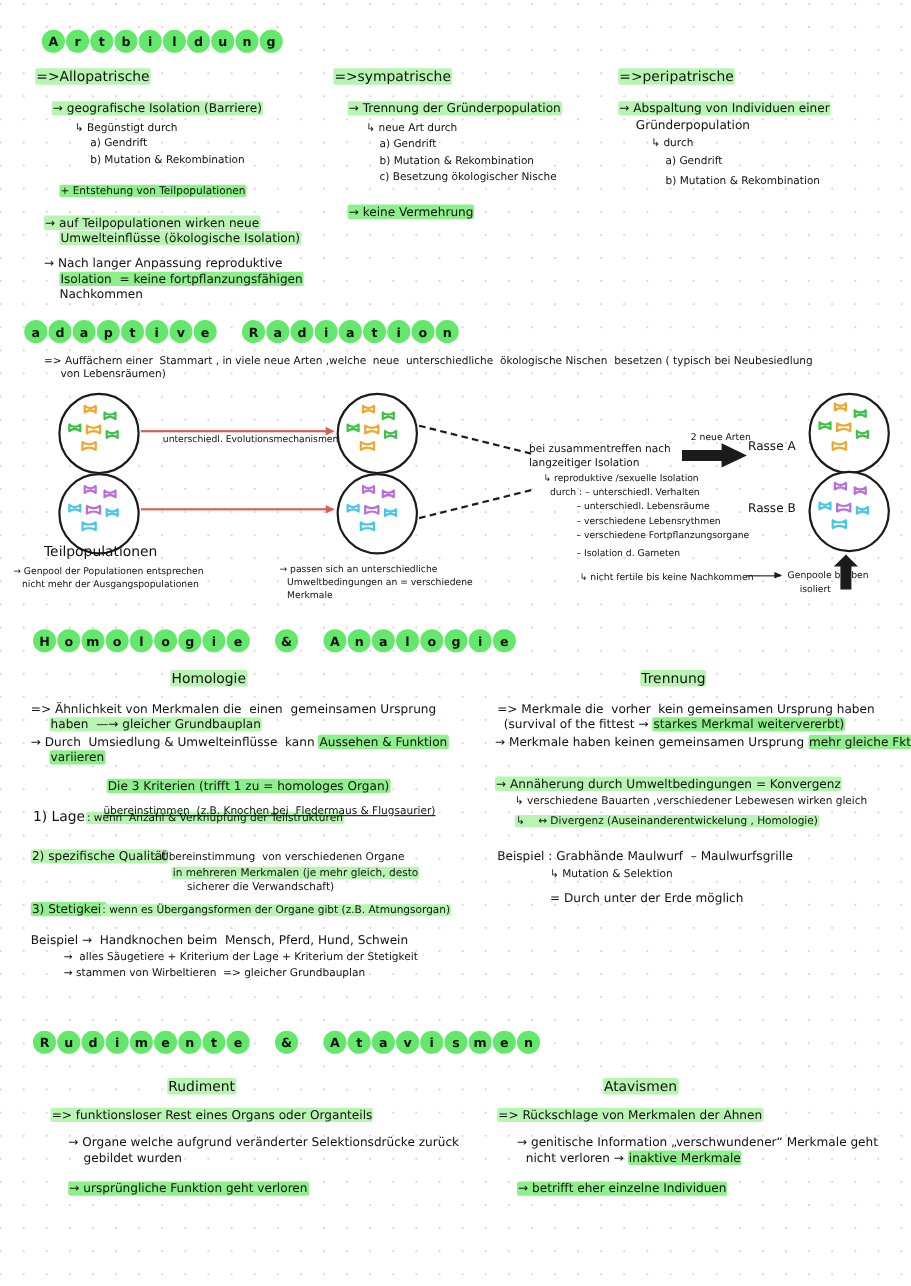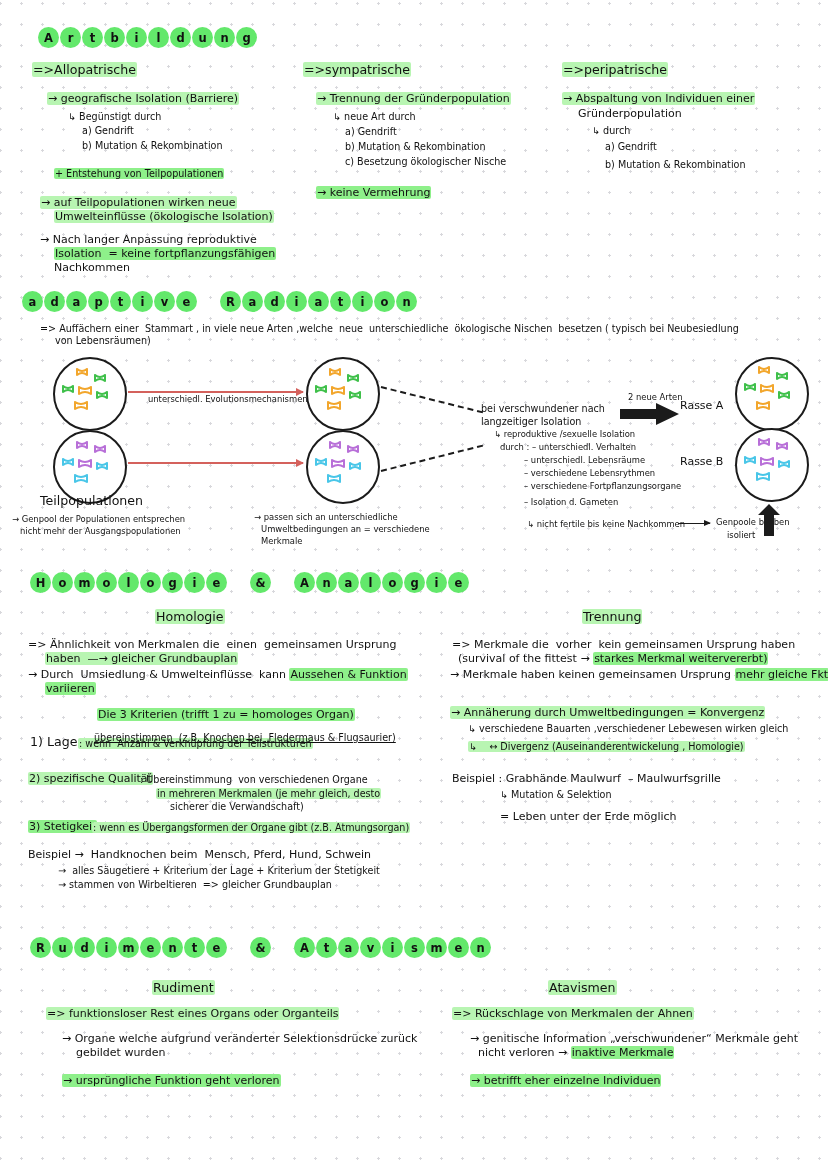--- a/index.html
+++ b/index.html
@@ -220,21 +220,21 @@
       </g>
       <g stroke="#49c6e8" stroke-width="2" fill="none" stroke-linecap="round">
         <path d="M20 43 q6 4 12 0 M20 50 q6 -4 12 0 M20 43 l0 7 M32 43 l0 7"></path>
       </g>
     </svg>
   </div>
 
   <div class="dash" style="left:381px;top:386px;width:105px;transform:rotate(14deg);"></div>
   <div class="dash" style="left:381px;top:470px;width:105px;transform:rotate(-14deg);"></div>
 
-  <div class="t sm" style="left:481px;top:402px;"><span>bei verschwundener nach</span></div>
+  <div class="t sm" style="left:481px;top:402px;"><span>bei zusammentreffen nach</span></div>
   <div class="t sm" style="left:481px;top:415px;"><span>langzeitiger Isolation</span></div>
   <div class="t xs" style="left:494px;top:429px;"><span>↳ reproduktive /sexuelle Isolation</span></div>
   <div class="t xs" style="left:500px;top:442px;"><span>durch : – unterschiedl. Verhalten</span></div>
   <div class="t xs" style="left:524px;top:455px;"><span>– unterschiedl. Lebensräume</span></div>
   <div class="t xs" style="left:524px;top:468px;"><span>– verschiedene Lebensrythmen</span></div>
   <div class="t xs" style="left:524px;top:481px;"><span>– verschiedene Fortpflanzungsorgane</span></div>
   <div class="t xs" style="left:524px;top:497px;"><span>– Isolation d. Gameten</span></div>
   <div class="t xs" style="left:527px;top:519px;"><span>↳ nicht fertile bis keine Nachkommen</span></div>
   <div class="line" style="left:678px;top:523px;width:32px;"></div>
   <div class="t xs" style="left:716px;top:517px;"><span>Genpoole bleiben</span></div>
@@ -360,21 +360,21 @@
   <div class="t" style="left:452px;top:638px;"><span>=&gt; Merkmale die  vorher  kein gemeinsamen Ursprung haben</span></div>
   <div class="t" style="left:458px;top:652px;"><span>(survival of the fittest → </span><span class="hl">starkes Merkmal weitervererbt)</span></div>
   <div class="t" style="left:450px;top:668px;"><span>→ Merkmale haben keinen gemeinsamen Ursprung </span><span class="hl">mehr gleiche Fkt</span></div>
 
   <div class="t" style="left:450px;top:706px;"><span class="hl-l">→ Annäherung durch Umweltbedingungen = Konvergenz</span></div>
   <div class="t sm" style="left:468px;top:722px;"><span>↳ verschiedene Bauarten ,verschiedener Lebewesen wirken gleich</span></div>
   <div class="t sm" style="left:468px;top:740px;"><span class="hl-l">↳    ↔ Divergenz (Auseinanderentwickelung , Homologie)</span></div>
 
   <div class="t" style="left:452px;top:772px;"><span>Beispiel : Grabhände Maulwurf  – Maulwurfsgrille</span></div>
   <div class="t sm" style="left:500px;top:788px;"><span>↳ Mutation &amp; Selektion</span></div>
-  <div class="t" style="left:500px;top:810px;"><span>= Leben unter der Erde möglich</span></div>
+  <div class="t" style="left:500px;top:810px;"><span>= Durch unter der Erde möglich</span></div>
 
   <div class="bubble-head" id="head-rudimente" style="left:30px;top:937px;">
       <div class="bub">R</div>
       <div class="bub">u</div>
       <div class="bub">d</div>
       <div class="bub">i</div>
       <div class="bub">m</div>
       <div class="bub">e</div>
       <div class="bub">n</div>
       <div class="bub">t</div>

